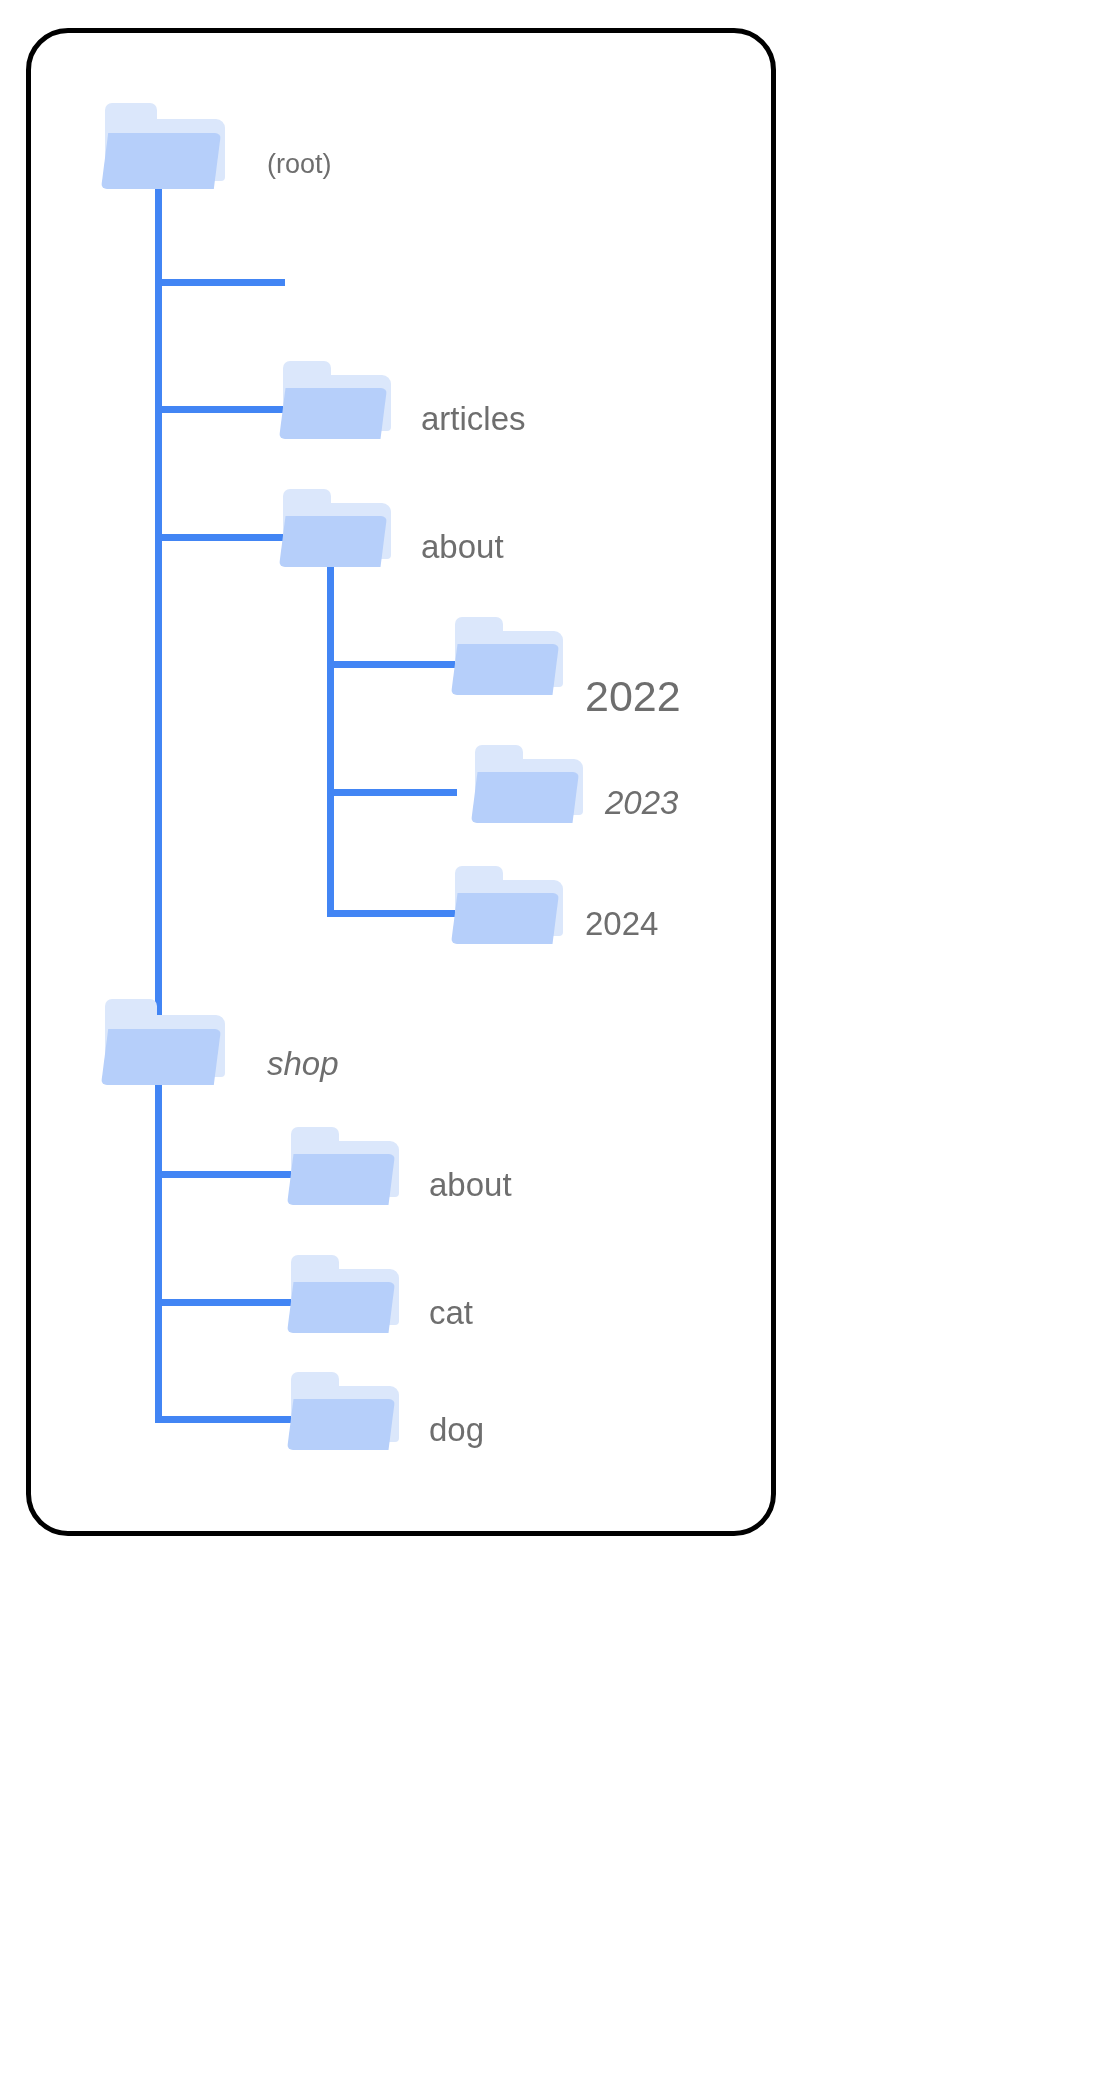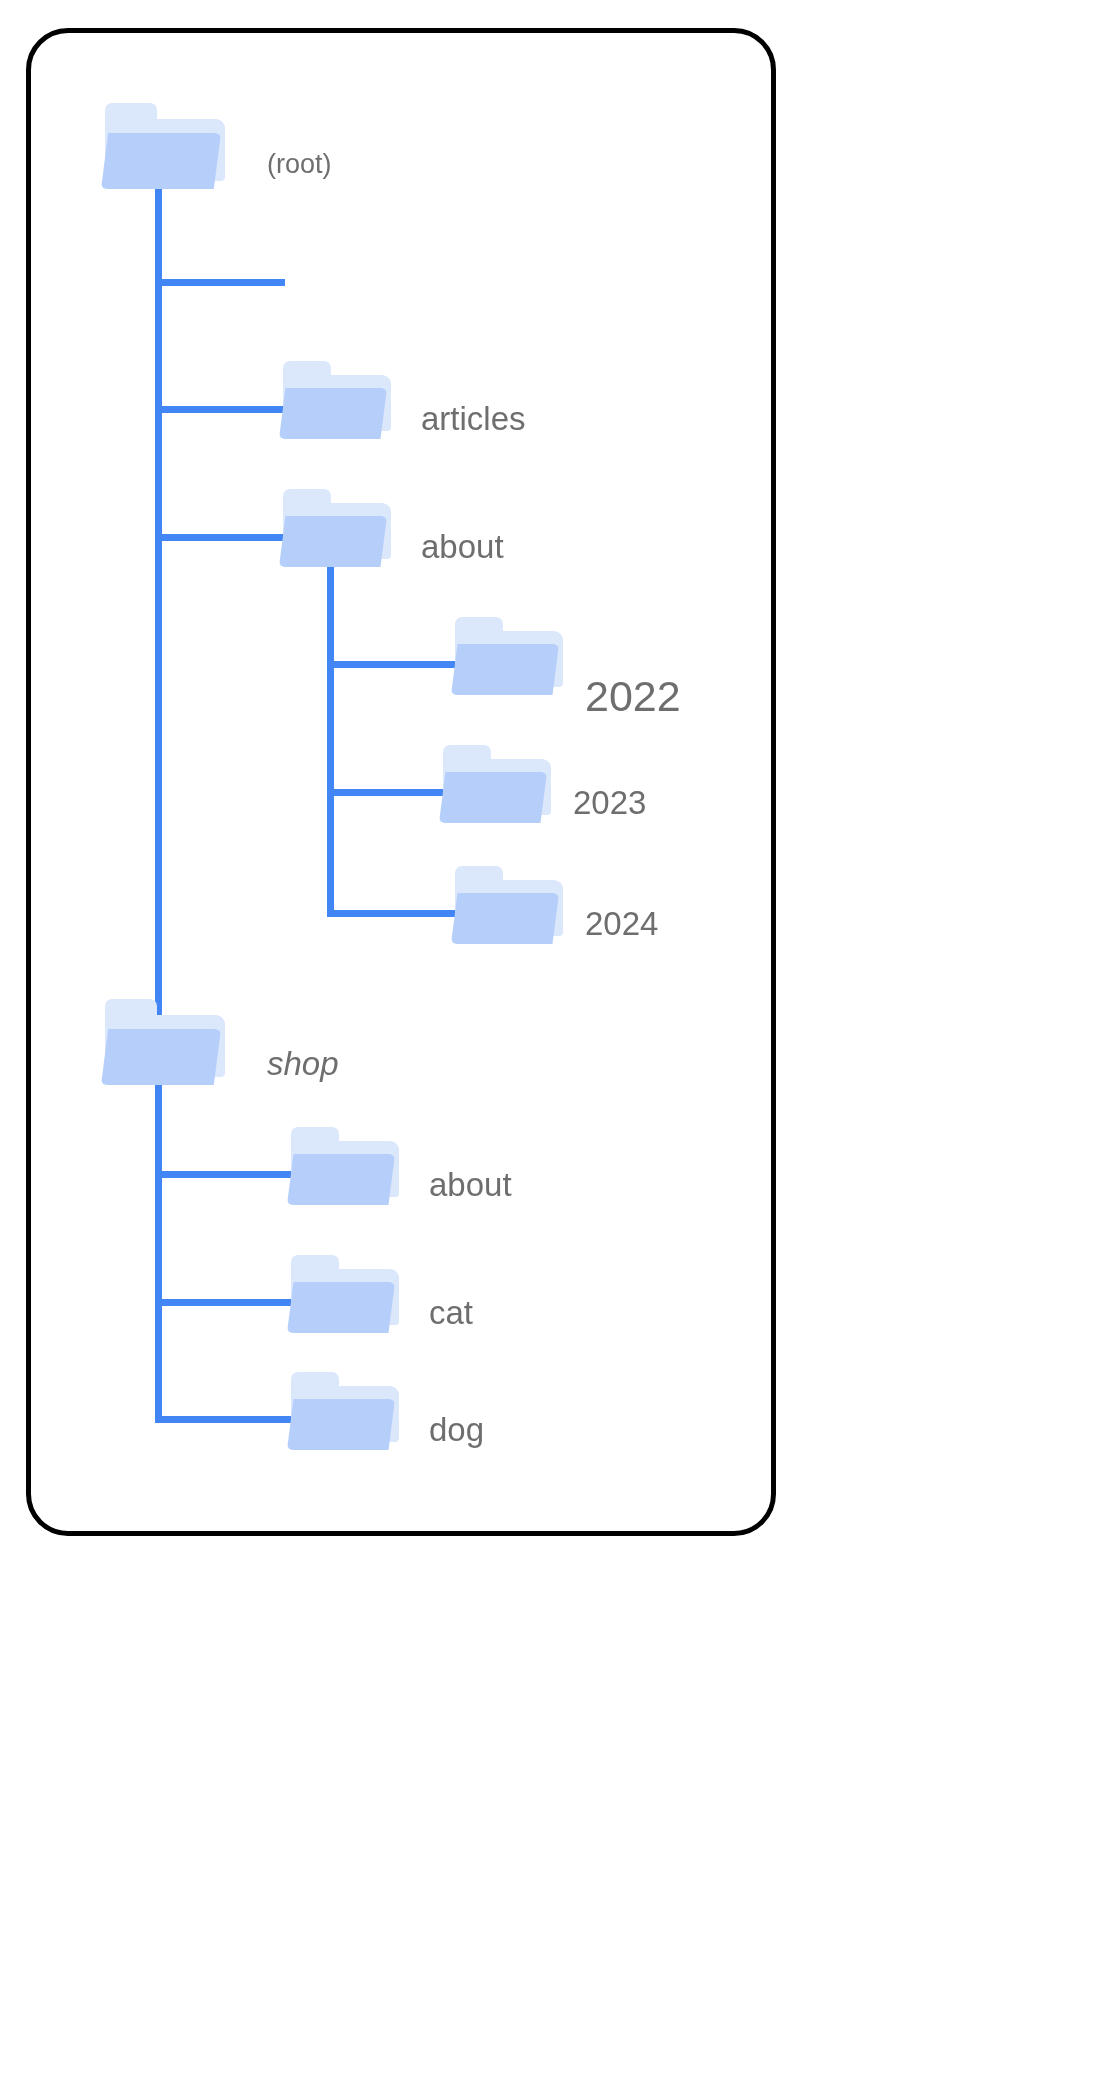--- a/index.html
+++ b/index.html
@@ -141,21 +141,21 @@
       <div class="node" style="left:420px; top:584px; width:320px; height:100px;">
         <div class="folder" style="width:112px; height:80px;">
           <div class="tab" style="left:4px; top:0px;  width:48px; height:20px;"></div>
           <div class="back" style="left:4px; top:14px; width:108px; height:56px;"></div>
           <div class="front" style="left:0px; top:27px; width:108px; height:51px;
                                     clip-path: polygon(6% 0%, 100% 0%, 94% 100%, 0% 100%);"></div>
         </div>
         <div class="label" style="left:134px; top:58px; font-size:43px;">2022</div>
       </div>
 
-      <div class="node" style="left:408px; top:712px; width:320px; height:100px;">
+      <div class="node" style="left:440px; top:712px; width:320px; height:100px;font-style:italic;">
         <div class="folder" style="width:112px; height:80px;">
           <div class="tab" style="left:4px; top:0px;  width:48px; height:20px;"></div>
           <div class="back" style="left:4px; top:14px; width:108px; height:56px;"></div>
           <div class="front" style="left:0px; top:27px; width:108px; height:51px;
                                     clip-path: polygon(6% 0%, 100% 0%, 94% 100%, 0% 100%);"></div>
         </div>
         <div class="label" style="left:134px; top:41px; font-size:33px;">2023</div>
       </div>
 
       <div class="node" style="left:420px; top:833px; width:320px; height:100px;">

